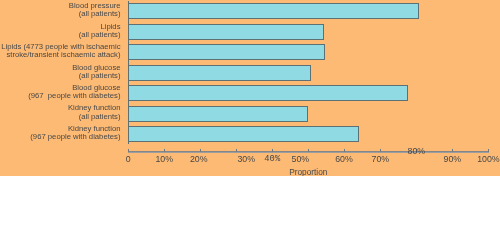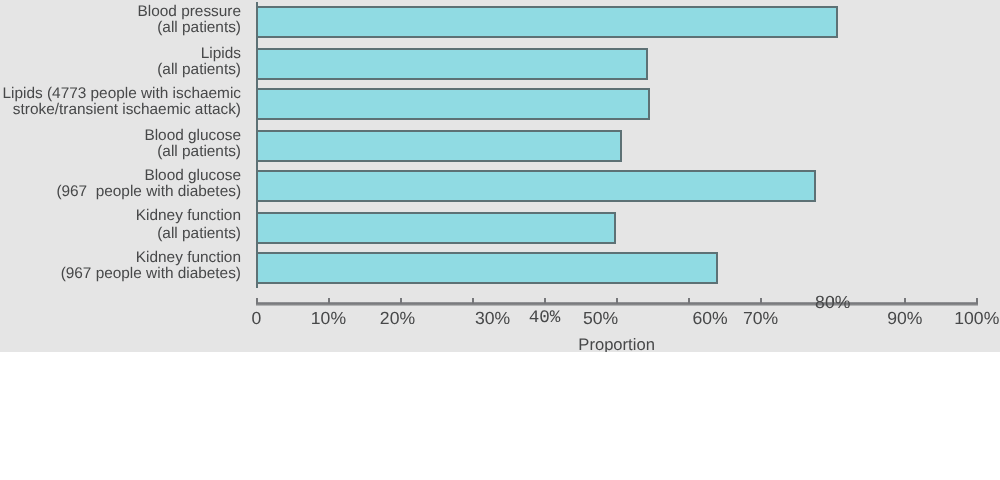--- a/index.html
+++ b/index.html
@@ -1,19 +1,19 @@
 <!DOCTYPE html>
 <html><head>
 <meta charset="utf-8">
 <style>
   html,body{margin:0;padding:0;}
   body{width:500px;height:176px;background:#ffffff;
        font-family:"Liberation Sans",sans-serif;overflow:hidden;
        -webkit-font-smoothing:antialiased;}
-  .figure{position:relative;width:500px;height:176px;background:#e5e5e5;}
+  .figure{position:relative;width:500px;height:176px;background:#fdba74;}
 
   
   .plot-area{position:absolute;left:0;top:0;width:500px;height:176px;}
 
   
   .cat-label{position:absolute;text-align:right;color:#474849;
              font-size:7.7px;line-height:normal;white-space:nowrap;width:0;}
   .cat-line{position:absolute;right:0;white-space:pre;line-height:9px;}
 
   
@@ -86,21 +86,21 @@
       <div class="tick-label" style="left: 124.22px; top: 153.9px; width: 80px; color: rgb(71, 72, 73);">10%</div>
       <div class="tick" style="left: 200.24px; top: 148.6px; height: 3.4px; background: rgb(118, 119, 122);"></div>
       <div class="tick-label" style="left: 160.24px; top: 153.9px; width: 77px; color: rgb(71, 72, 73);">20%</div>
       <div class="tick" style="left: 236.26px; top: 148.6px; height: 3.4px; background: rgb(118, 119, 122);"></div>
       <div class="tick-label" style="left: 196.26px; top: 153.9px; width: 100px; color: rgb(71, 72, 73);">30%</div>
       <div class="tick" style="left: 272.28px; top: 148.6px; height: 3.4px; background: rgb(118, 119, 122);"></div>
       <div class="tick-label" style="left: 232.28px; top: 153.9px; width: 80px; color: rgb(71, 72, 73); font-family: Liberation Mono, monospace;">40%</div>
       <div class="tick" style="left: 308.3px; top: 148.6px; height: 3.4px; background: rgb(118, 119, 122);"></div>
       <div class="tick-label" style="left: 268.3px; top: 153.9px; width: 64px; color: rgb(71, 72, 73);">50%</div>
       <div class="tick" style="left: 344.32px; top: 148.6px; height: 3.4px; background: rgb(118, 119, 122);"></div>
-      <div class="tick-label" style="left: 315px; top: 153.9px; width: 80px; color: rgb(71, 72, 73);">60%</div>
+      <div class="tick-label" style="left: 304px; top: 153.9px; width: 80px; color: rgb(71, 72, 73);">60%</div>
       <div class="tick" style="left: 380.34px; top: 148.6px; height: 3.4px; background: rgb(118, 119, 122);"></div>
       <div class="tick-label" style="left: 340.34px; top: 153.9px; width: 80px; color: rgb(71, 72, 73);">70%</div>
       <div class="tick" style="left: 416.36px; top: 148.6px; height: 3.4px; background: rgb(118, 119, 122);"></div>
       <div class="tick-label" style="left: 376.36px; top: 146px; width: 80px; color: rgb(71, 72, 73);">80%</div>
       <div class="tick" style="left: 452.38px; top: 148.6px; height: 3.4px; background: rgb(118, 119, 122);"></div>
       <div class="tick-label" style="left: 412.38px; top: 153.9px; width: 80px; color: rgb(71, 72, 73);">90%</div>
       <div class="tick" style="left: 488.4px; top: 148.6px; height: 3.4px; background: rgb(118, 119, 122);"></div>
       <div class="tick-label" style="left: 448.4px; top: 153.9px; width: 80px; color: rgb(71, 72, 73);">100%</div>
     </div>
 

